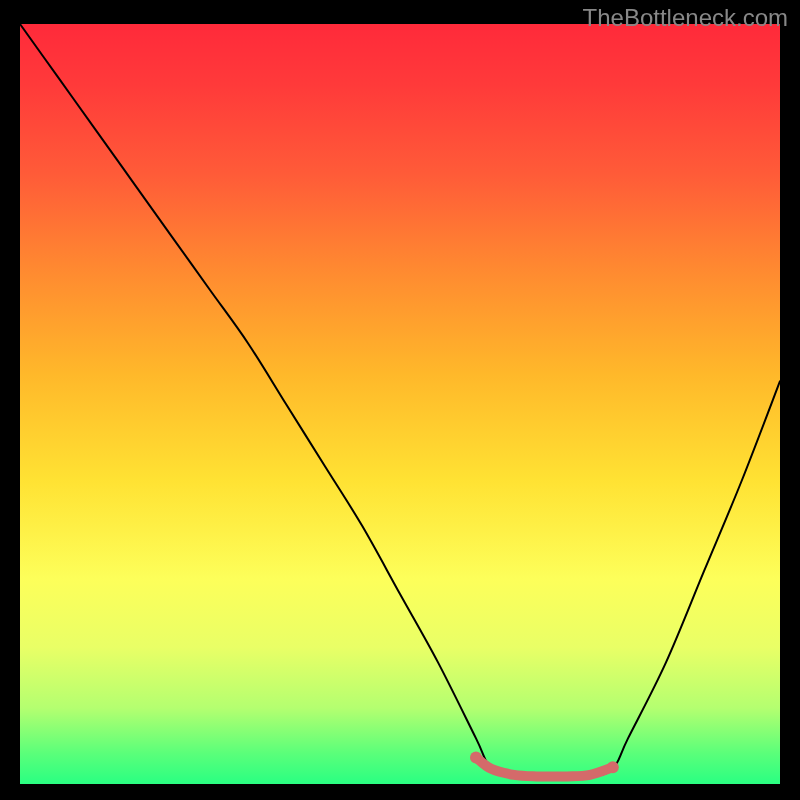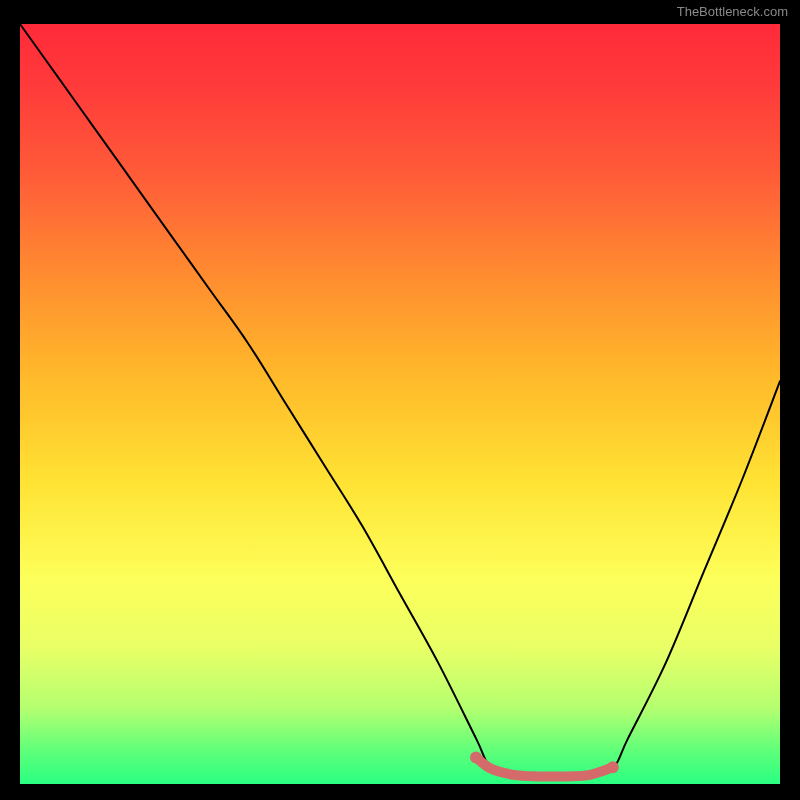--- a/index.html
+++ b/index.html
@@ -9,21 +9,21 @@
     background: #000;
     position: relative;
     font-family: Arial, sans-serif;
     overflow: hidden;
   }
   .watermark {
     position: absolute;
     top: 4px;
     right: 12px;
     color: #888;
-    font-size: 13px;
+    font-size: 24px;
     font-weight: 500;
     z-index: 10;
   }
   .plot-area {
     position: absolute;
     left: 20px;
     top: 24px;
     width: 760px;
     height: 760px;
   }

